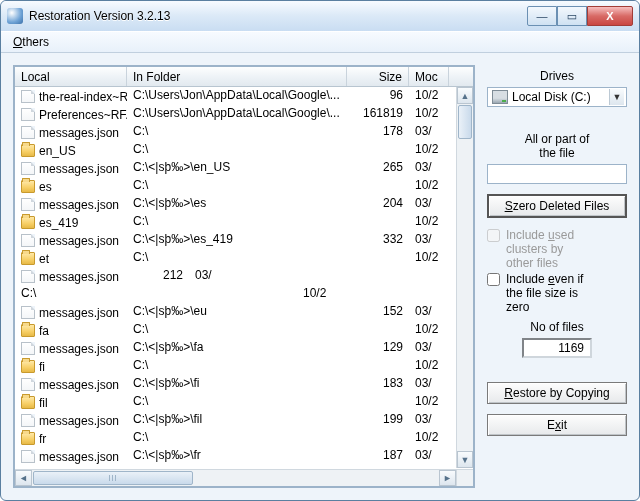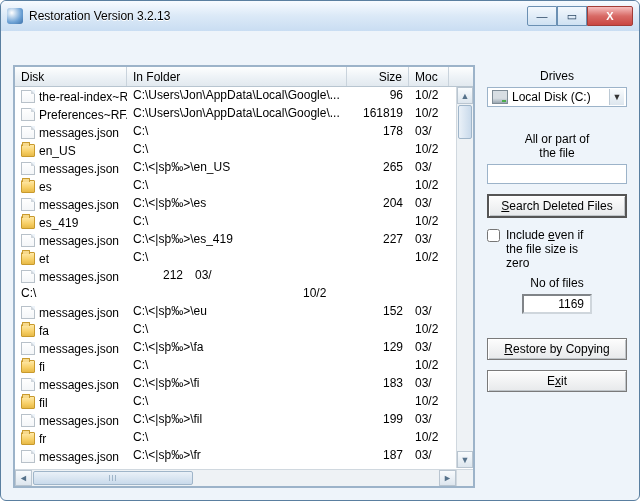--- a/index.html
+++ b/index.html
@@ -241,26 +241,29 @@
   <div class="titlebar">
     <span class="app-icon"></span>
     <span class="title">Restoration Version 3.2.13</span>
     <div class="winbtns">
       <div class="winbtn min">—</div>
       <div class="winbtn max">▭</div>
       <div class="winbtn close">X</div>
     </div>
   </div>
 
+  <div class="menubar">
+    <div class="menuitem"><span class="ul">O</span><span>thers</span></div>
+  </div>
 
   <div class="client">
 
     <div class="listpane">
       <div class="listheader">
-        <div class="col" style="width: 112px;">Disk</div>
+        <div class="col" style="width: 112px;">Local</div>
         <div class="col" style="width: 220px;">In Folder</div>
         <div class="col size" style="width: 62px;">Size</div>
         <div class="col" style="width: 40px;">Moc</div>
       </div>
       <div class="listbody">
         <div class="rows" id="rows">
             <div class="row">
               <div class="cell name" style="width:112px">
                 <span class="icon-file"></span>
                 <span>the-real-index~R...</span>
@@ -331,21 +334,21 @@
               <div class="cell" style="width:220px">C:\<unknown></unknown></div>
               <div class="cell size" style="width:62px"></div>
               <div class="cell" style="width:40px">10/2</div>
             </div>
             <div class="row">
               <div class="cell name" style="width:112px">
                 <span class="icon-file"></span>
                 <span>messages.json</span>
               </div>
               <div class="cell" style="width:220px">C:\&lt;|sþ‰&gt;\es_419</div>
-              <div class="cell size" style="width:62px">227</div>
+              <div class="cell size" style="width:62px">332</div>
               <div class="cell" style="width:40px">03/</div>
             </div>
             <div class="row">
               <div class="cell name" style="width:112px">
                 <span class="icon-folder"></span>
                 <span>et</span>
               </div>
               <div class="cell" style="width:220px">C:\<unknown></unknown></div>
               <div class="cell size" style="width:62px"></div>
               <div class="cell" style="width:40px">10/2</div>
@@ -471,23 +474,31 @@
         <span class="dd">▼</span>
       </div>
 
       <div class="label" style="margin-top:25px">
         <span>All or part of</span><br>
         <span>the file</span>
       </div>
       <input class="textfield" value="" style="">
 
       <div style="height:10px"></div>
-      <button class="btn3d heavy"><span style="text-decoration:underline">S</span><span>earch Deleted Files</span></button>
+      <button class="btn3d heavy"><span style="text-decoration:underline">S</span><span>zero Deleted Files</span></button>
 
       <div style="height:8px"></div>
+      <label class="chk disabled">
+        <input type="checkbox" disabled="" style="">
+        <span class="lbl">
+          <span>Include </span><span class="ul">u</span><span>sed</span><br>
+          <span>clusters by</span><br>
+          <span>other files</span>
+        </span>
+      </label>
 
       <label class="chk">
         <input type="checkbox" style="">
         <span class="lbl">
           <span>Include </span><span class="ul">e</span><span>ven if</span><br>
           <span>the file size is</span><br>
           <span>zero</span>
         </span>
       </label>
 

